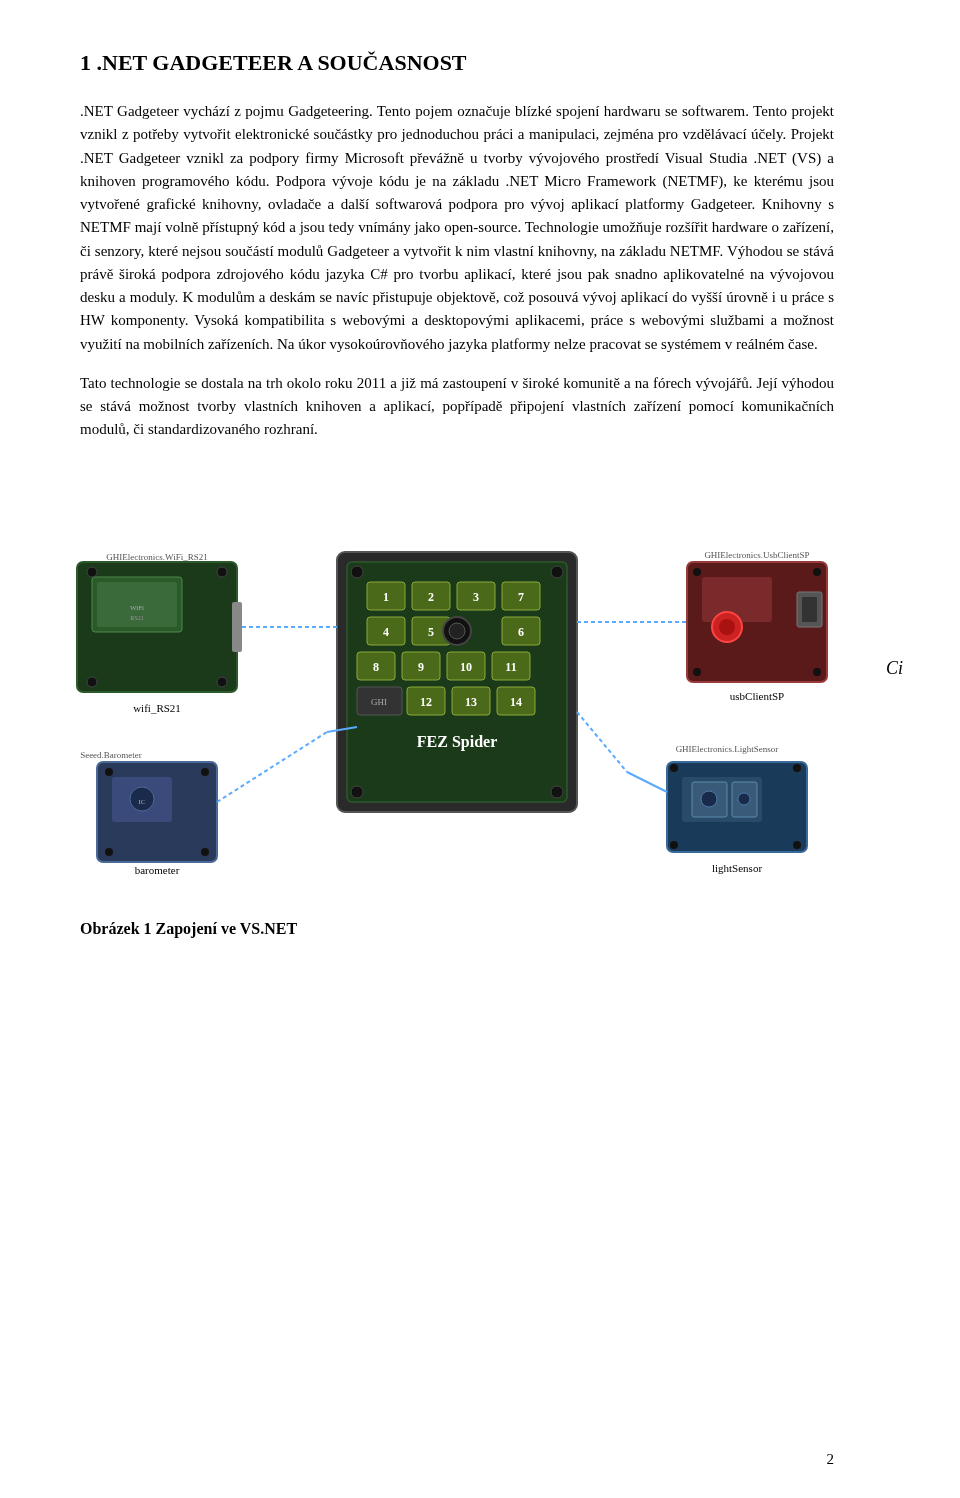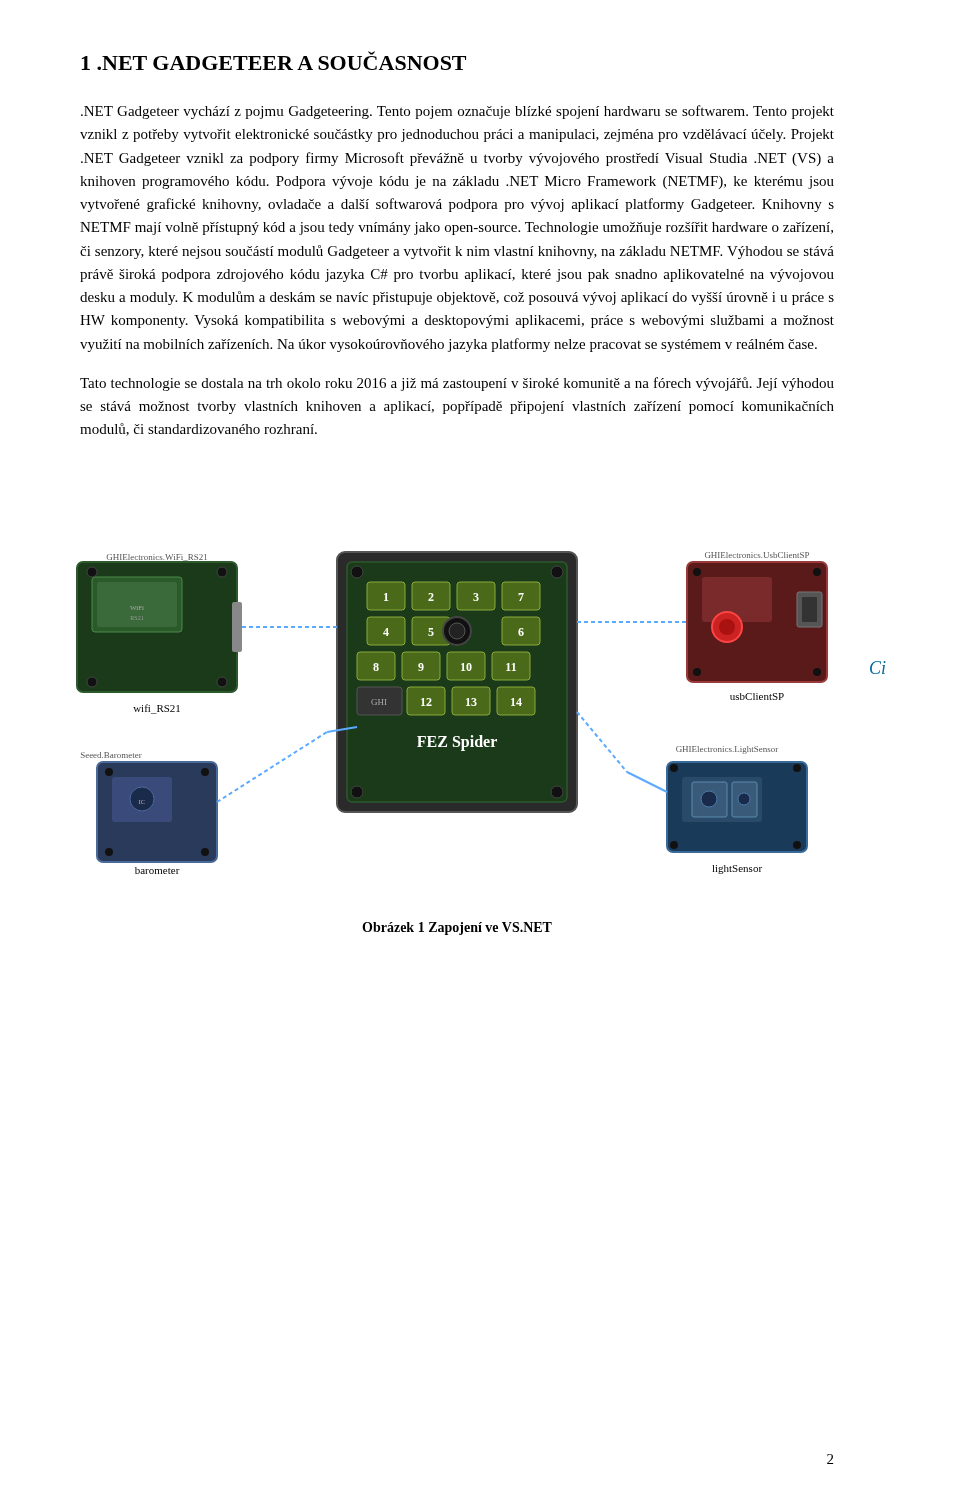--- a/index.html
+++ b/index.html
@@ -48,54 +48,53 @@
       align-items: center;
     }
 
     
     .figure-svg {
       width: 820px;
       height: 420px;
     }
 
     .figure-caption {
-      text-align: center;
-      font-size: 14px;
+      font-size: 16px;
       font-weight: bold;
       margin-top: 24px;
       margin-bottom: 20px;
     }
 
     .page-number {
       position: absolute;
       bottom: 30px;
       right: 70px;
       font-size: 15px;
     }
 
     
     .corner-mark {
       position: absolute;
       top: 658px;
-      right: 18px;
+      right: 1px;
       font-size: 18px;
-      color: #0369a1;
+      color: #000000;
       font-style: italic;
     }
   </style>
 </head>
 <body>
 
 <div class="page">
 
   <h1 class="chapter-title">1  .NET GADGETEER A SOUČASNOST</h1>
 
   <p class="body-text">.NET Gadgeteer vychází z pojmu Gadgeteering. Tento pojem označuje blízké spojení hardwaru se softwarem. Tento projekt vznikl z potřeby vytvořit elektronické součástky pro jednoduchou práci a manipulaci, zejména pro vzdělávací účely. Projekt .NET Gadgeteer vznikl za podpory firmy Microsoft převážně u tvorby vývojového prostředí Visual Studia .NET (VS) a knihoven programového kódu. Podpora vývoje kódu je na základu .NET Micro Framework (NETMF), ke kterému jsou vytvořené grafické knihovny, ovladače a další softwarová podpora pro vývoj aplikací platformy Gadgeteer. Knihovny s NETMF mají volně přístupný kód a jsou tedy vnímány jako open-source. Technologie umožňuje rozšířit hardware o zařízení, či senzory, které nejsou součástí modulů Gadgeteer a vytvořit k nim vlastní knihovny, na základu NETMF. Výhodou se stává právě široká podpora zdrojového kódu jazyka C# pro tvorbu aplikací, které jsou pak snadno aplikovatelné na vývojovou desku a moduly. K modulům a deskám se navíc přistupuje objektově, což posouvá vývoj aplikací do vyšší úrovně i u práce s HW komponenty. Vysoká kompatibilita s webovými a desktopovými aplikacemi, práce s webovými službami a možnost využití na mobilních zařízeních. Na úkor vysokoúrovňového jazyka platformy nelze pracovat se systémem v reálném čase.</p>
 
-  <p class="body-text">Tato technologie se dostala na trh okolo roku 2016 a již má zastoupení v široké komunitě a na fórech vývojářů. Její výhodou se stává možnost tvorby vlastních knihoven a aplikací, popřípadě připojení vlastních zařízení pomocí komunikačních modulů, či standardizovaného rozhraní.</p>
+  <p class="body-text">Tato technologie se dostala na trh okolo roku 2011 a již má zastoupení v široké komunitě a na fórech vývojářů. Její výhodou se stává možnost tvorby vlastních knihoven a aplikací, popřípadě připojení vlastních zařízení pomocí komunikačních modulů, či standardizovaného rozhraní.</p>
 
   <div class="figure-container">
     <div>
       
       <svg class="figure-svg" viewBox="0 0 820 420" xmlns="http://www.w3.org/2000/svg">
 
         <rect width="820" height="420" fill="#ffffff"></rect>
 
         <rect x="290" y="80" width="240" height="260" rx="8" fill="#2a2a2a" stroke="#555" stroke-width="2"></rect>
 

